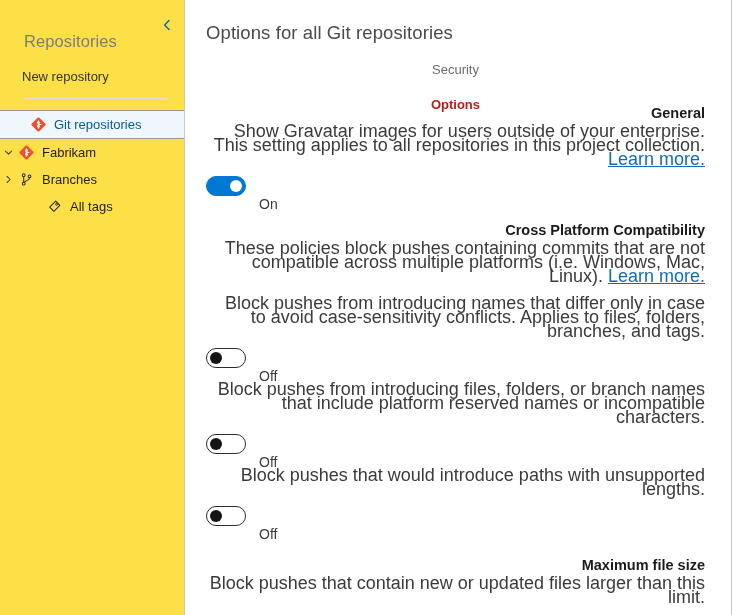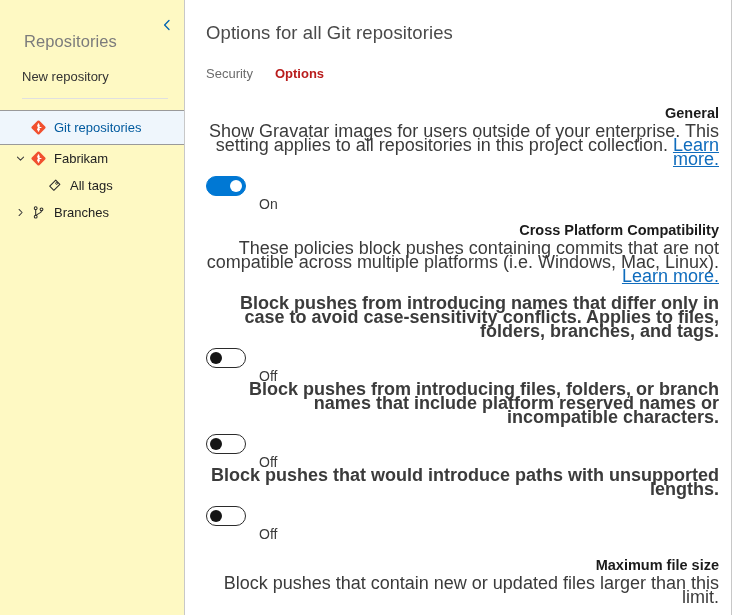--- a/index.html
+++ b/index.html
@@ -18,21 +18,21 @@
     border-right: 1px solid #c8c8c8;
     overflow: hidden;
   }
 
   
   .sidebar {
     position: relative;
     width: 185px;
     min-width: 185px;
     height: 615px;
-    background: #fef9c3;
+    background: #fde047;
     border-right: 1px solid #c8c8c8;
   }
   .collapse-btn {
     position: absolute;
     top: 16px; right: 8px;
     width: 18px; height: 18px;
     display: flex; align-items: center; justify-content: center;
     cursor: pointer;
     color: #0063b1;
   }
@@ -67,52 +67,53 @@
     color: #222222;
     cursor: pointer;
     padding-right: 6px;
     white-space: nowrap;
   }
   .tree-row.selected {
     background: #eff6fc;
     border-top: 1px solid #9a9a9a;
     border-bottom: 1px solid #9a9a9a;
     color: #005a9e;
-    height: 35px;
+    height: 29px;
   }
   .tw { width: 16px; min-width: 16px; display: flex; align-items: center; justify-content: center; color: #3b3b3b; }
   .ico { width: 20px; min-width: 20px; display: flex; align-items: center; justify-content: center; margin-right: 6px; }
   .ico svg { display: block; }
   .lvl0 { padding-left: 12px; }
-  .lvl1 { padding-left: 12px; }
+  .lvl1 { }
   .lvl2 { padding-left: 28px; }
   .tree-label { line-height: 1; }
 
   
   .content {
     flex: 1;
     height: 615px;
-    padding: 22px 12px 0 21px;
+    padding: 22px 26px 0 21px;
     overflow: hidden;
     position: relative;
   }
   .page-title {
     font-size: 18.5px;
     font-weight: 400;
     color: #4a4a4a;
     margin: 0 0 0 0;
     letter-spacing: .1px;
   }
 
   .tabs {
     display: flex;
     align-items: center;
     gap: 22px;
     margin-top: 19px;
     height: 20px;
+    flex-direction: column;
   }
   .tab {
     font-size: 13px;
     color: #6b6b6b;
     cursor: pointer;
     line-height: 1;
   }
   .tab.active {
     color: #b91c1c;
     font-weight: bold;
@@ -128,21 +129,21 @@
     color: #1b1b1b;
     margin: 0 0 3px 0;
   }
   .para {
     font-size: 18px;
     color: #3b3b3b;
     line-height: 14px;
     margin: 0;
     max-width: 524px;
   }
-  .para.sub { margin-top: 13px; font-weight: bold; }
+  .para.sub { margin-top: 13px; }
   a.learn {
     color: #0f6cbd;
     text-decoration: underline;
   }
 
   
   .toggle-row {
     display: flex;
     align-items: center;
     margin-top: 9px;
@@ -244,47 +245,47 @@
             <rect x="2.3" y="2.3" width="11.4" height="11.4" rx="1.4" transform="rotate(45 8 8)" fill="#f1502f"></rect>
             <path d="M8 4.3 L8 11.7" stroke="#ffffff" stroke-width="1.5" stroke-linecap="round"></path>
             <circle cx="8" cy="6.2" r="1.35" fill="#ffffff"></circle>
             <circle cx="8" cy="9.9" r="1.35" fill="#ffffff"></circle>
             <path d="M8 8 L10.6 8" stroke="#ffffff" stroke-width="1.2" stroke-linecap="round"></path>
           </svg>
         </span>
         <span class="tree-label">Fabrikam</span>
       </div>
 
-      <div class="tree-row lvl2">
-        <span class="tw"></span>
-        <span class="ico">
-          <svg width="15" height="15" viewBox="0 0 16 16">
-            <path d="M9.3 2.3 L13.7 6.7 L7.3 13.1 L2.9 8.7 Z" fill="none" stroke="#2b2b2b" stroke-width="1.15" stroke-linejoin="round"></path>
-            <circle cx="10.3" cy="5.7" r="1.05" fill="none" stroke="#2b2b2b" stroke-width="1.05"></circle>
-          </svg>
-        </span>
-        <span class="tree-label">All tags</span>
-      </div>
-
       <div class="tree-row lvl1">
         <span class="tw">
           <svg width="9" height="9" viewBox="0 0 10 10">
             <path d="M3.4 1.6 L6.8 5 L3.4 8.4" fill="none" stroke="#3b3b3b" stroke-width="1.15" stroke-linecap="round" stroke-linejoin="round"></path>
           </svg>
         </span>
         <span class="ico">
           <svg width="15" height="15" viewBox="0 0 16 16">
             <circle cx="5" cy="3.4" r="1.5" fill="none" stroke="#2b2b2b" stroke-width="1.1"></circle>
             <circle cx="5" cy="12.4" r="1.5" fill="none" stroke="#2b2b2b" stroke-width="1.1"></circle>
             <circle cx="11.2" cy="4.6" r="1.5" fill="none" stroke="#2b2b2b" stroke-width="1.1"></circle>
             <path d="M5 4.9 L5 10.9" stroke="#2b2b2b" stroke-width="1.1" stroke-linecap="round"></path>
             <path d="M11.2 6.1 C11.2 9.2 7.6 8.4 5.6 11.1" fill="none" stroke="#2b2b2b" stroke-width="1.1" stroke-linecap="round"></path>
           </svg>
         </span>
         <span class="tree-label">Branches</span>
+      </div>
+
+      <div class="tree-row lvl2">
+        <span class="tw"></span>
+        <span class="ico">
+          <svg width="15" height="15" viewBox="0 0 16 16">
+            <path d="M9.3 2.3 L13.7 6.7 L7.3 13.1 L2.9 8.7 Z" fill="none" stroke="#2b2b2b" stroke-width="1.15" stroke-linejoin="round"></path>
+            <circle cx="10.3" cy="5.7" r="1.05" fill="none" stroke="#2b2b2b" stroke-width="1.05"></circle>
+          </svg>
+        </span>
+        <span class="tree-label">All tags</span>
       </div>
 
     </div>
   </div>
 
   <div class="content">
 
     <h1 class="page-title">Options for all Git repositories</h1>
 
     <div class="tabs">

